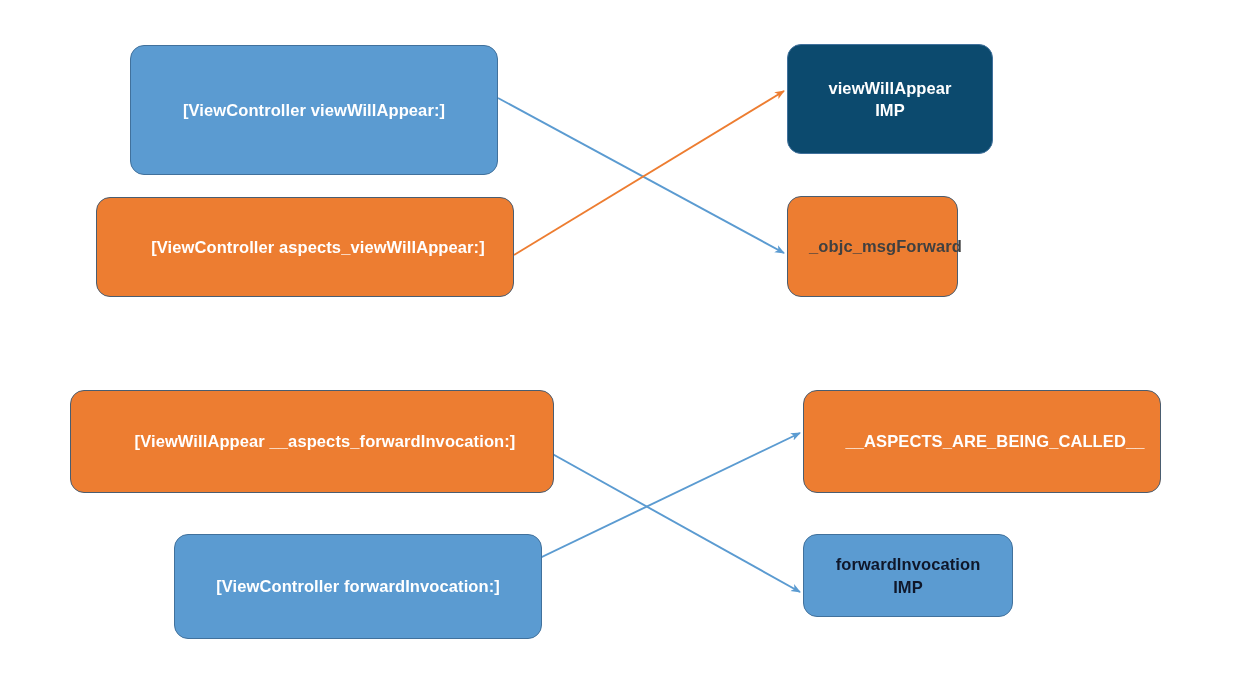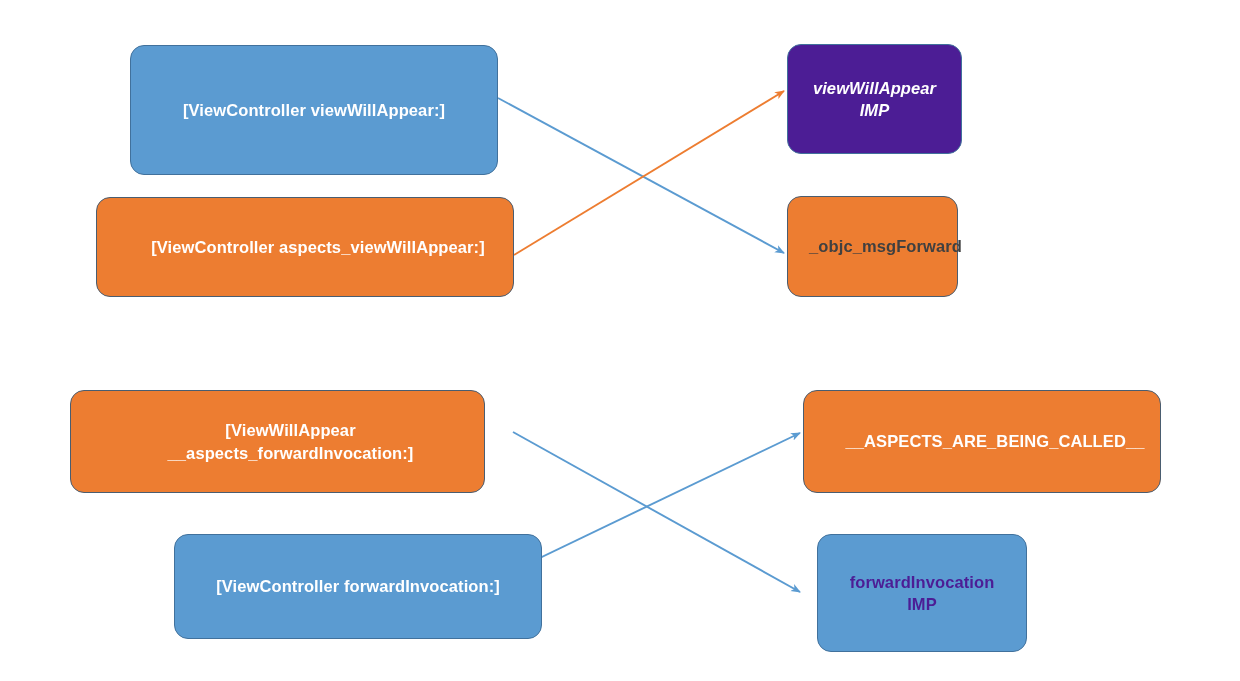--- a/index.html
+++ b/index.html
@@ -75,27 +75,27 @@
     <g>
       <line class="edge" stroke="#5b9bd1" stroke-width="1.9" marker-end="url(#arrow-blue)" x1="513" y1="432" x2="800" y2="592"></line>
       <line class="edge" stroke="#5b9bd1" stroke-width="1.9" marker-end="url(#arrow-blue)" x1="498" y1="578" x2="800" y2="433"></line>
     </g>
   </svg>
 
   <div class="node blue" style="left: 130px; top: 45px; width: 368px; height: 130px; background: rgb(91, 155, 209); border-color: rgb(65, 113, 156); color: rgb(255, 255, 255);">[ViewController viewWillAppear:]</div>
 
   <div class="node orange" style="left: 96px; top: 197px; width: 418px; height: 100px; background: rgb(237, 125, 49); border-color: rgb(74, 93, 112); color: rgb(255, 255, 255);">[ViewController aspects_viewWillAppear:]</div>
 
-  <div class="node blue" style="left: 787px; top: 44px; width: 175px; height: 110px; background: #4c1d95; border-color: rgb(65, 113, 156); color: rgb(255, 255, 255); font-style: italic;">viewWillAppear
+  <div class="node blue" style="left: 787px; top: 44px; width: 206px; height: 110px; background: #0c4a6e; border-color: rgb(65, 113, 156); color: rgb(255, 255, 255);">viewWillAppear
 IMP</div>
 
   <div class="node orange" style="left: 787px; top: 196px; width: 171px; height: 101px; background: rgb(237, 125, 49); border-color: rgb(74, 93, 112); color: #404040;">_objc_msgForward</div>
 
-  <div class="node orange" style="left: 70px; top: 390px; width: 415px; height: 103px; background: rgb(237, 125, 49); border-color: rgb(74, 93, 112); color: rgb(255, 255, 255); text-align: center;">[ViewWillAppear __aspects_forwardInvocation:]</div>
+  <div class="node orange" style="left: 70px; top: 390px; width: 484px; height: 103px; background: rgb(237, 125, 49); border-color: rgb(74, 93, 112); color: rgb(255, 255, 255); text-align: center;">[ViewWillAppear __aspects_forwardInvocation:]</div>
 
   <div class="node blue" style="left: 130px; top: 534px; width: 368px; height: 105px; background: rgb(91, 155, 209); border-color: rgb(65, 113, 156); color: rgb(255, 255, 255); margin-left: 44px;">[ViewController forwardInvocation:]</div>
 
   <div class="node orange" style="left: 803px; top: 390px; width: 358px; height: 103px; background: rgb(237, 125, 49); border-color: rgb(74, 93, 112); color: rgb(255, 255, 255);">__ASPECTS_ARE_BEING_CALLED__</div>
 
-  <div class="node blue" style="left: 803px; top: 534px; width: 210px; height: 118px; background: rgb(91, 155, 209); border-color: rgb(65, 113, 156); color: #4c1d95; margin-left: 14px;">forwardInvocation
+  <div class="node blue" style="left: 803px; top: 534px; width: 210px; height: 83px; background: rgb(91, 155, 209); border-color: rgb(65, 113, 156); color: #0f172a;">forwardInvocation
 IMP</div>
 
 </div>
 
 </body></html>

